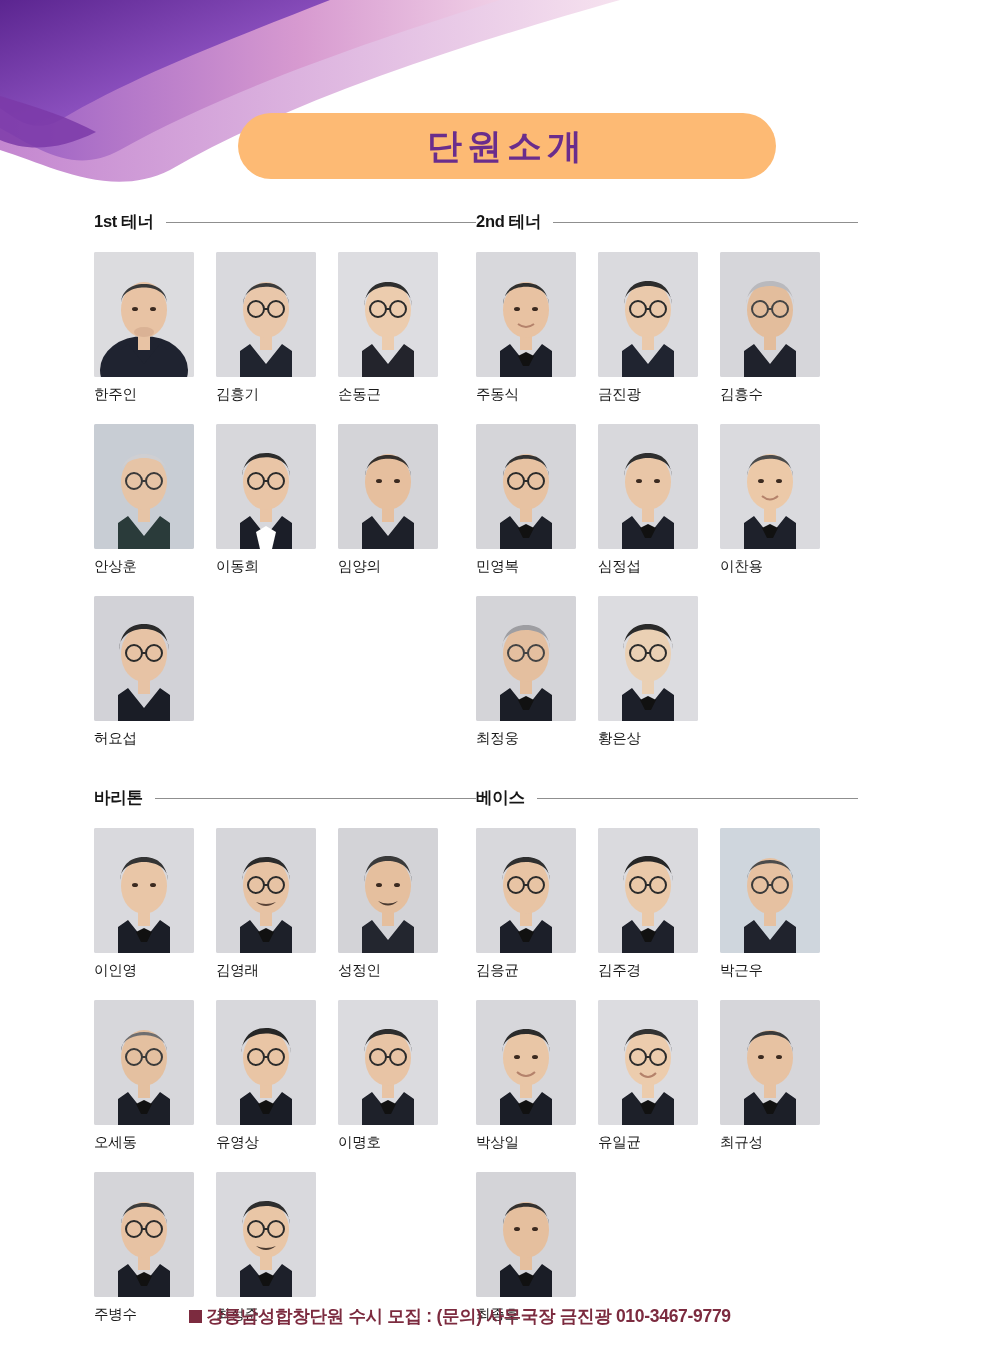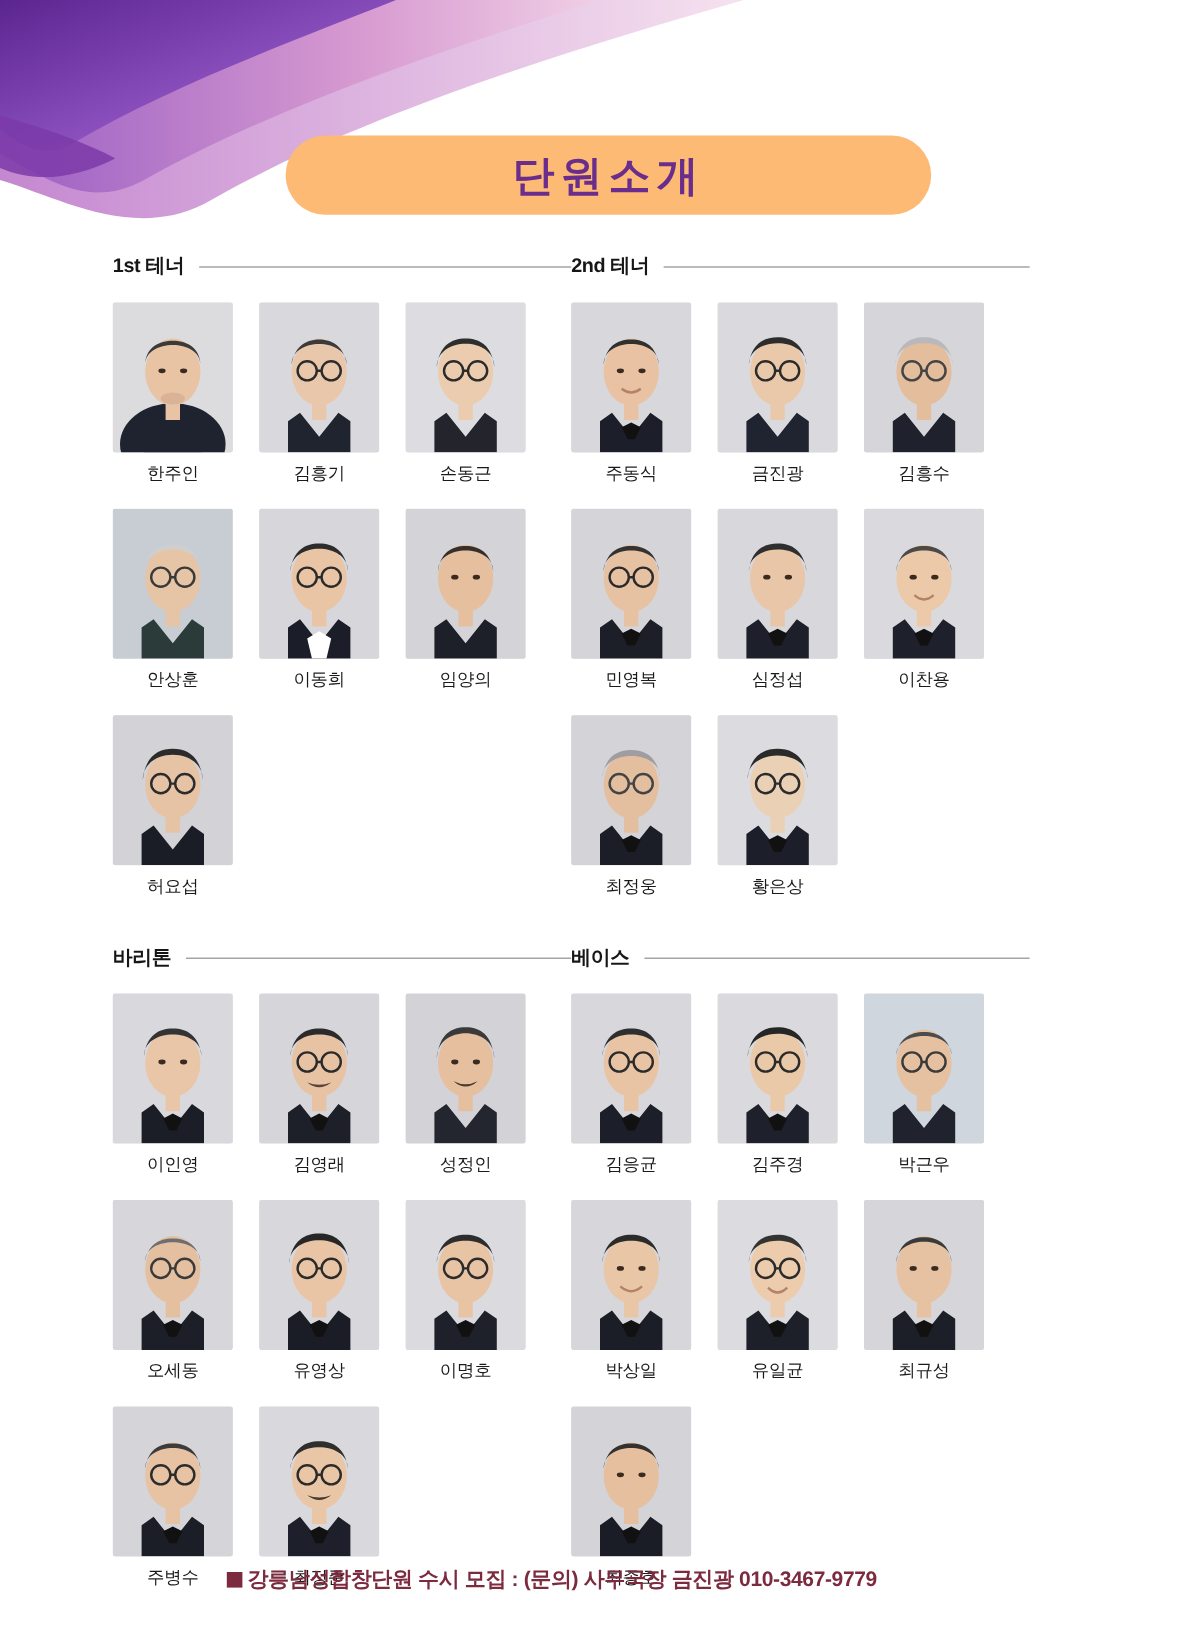--- a/index.html
+++ b/index.html
@@ -100,21 +100,20 @@
     width: 100px;
     height: 125px;
     border-radius: 2px;
     overflow: hidden;
     position: relative;
     background: #d9d9dc;
   }
   .portrait svg { display: block; }
   .person-name {
     margin-top: 8px;
-    text-align: center;
     font-size: 14.5px;
     color: #1a1a1a;
     letter-spacing: -0.2px;
     white-space: nowrap;
   }
 
   
   .footer {
     position: absolute;
     left: 18px;

